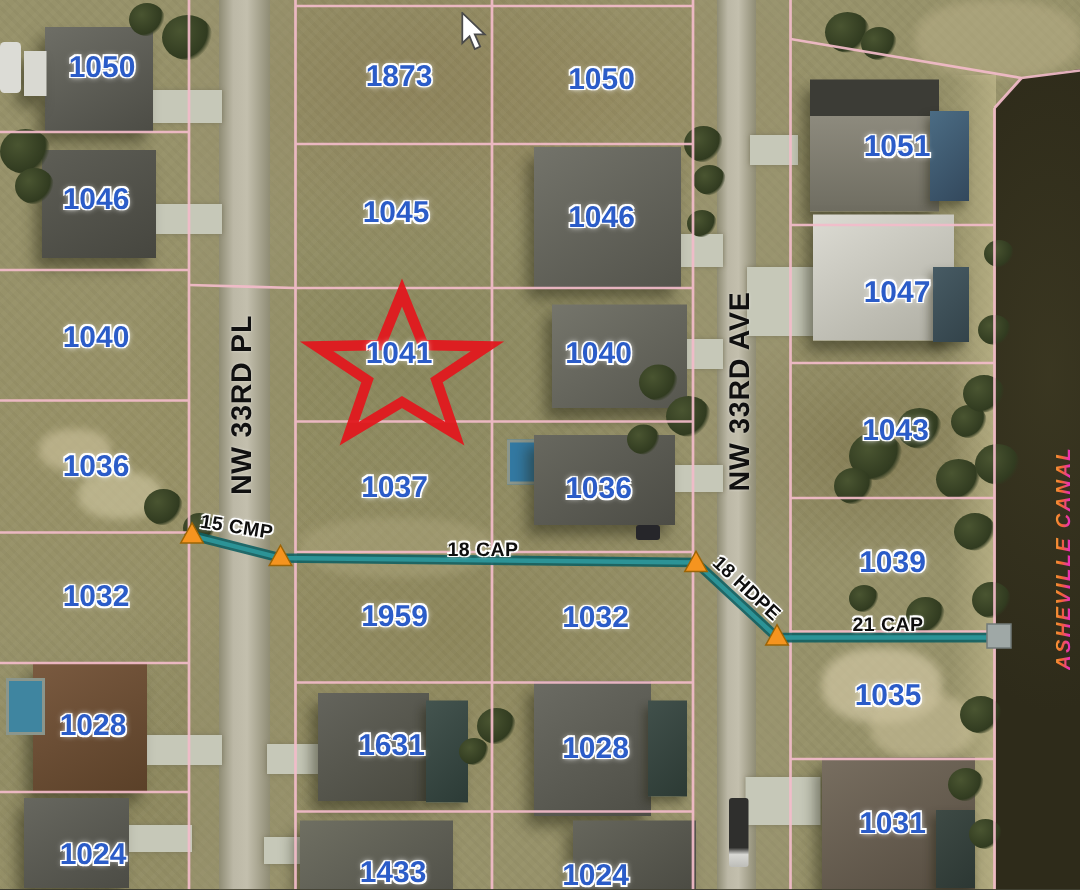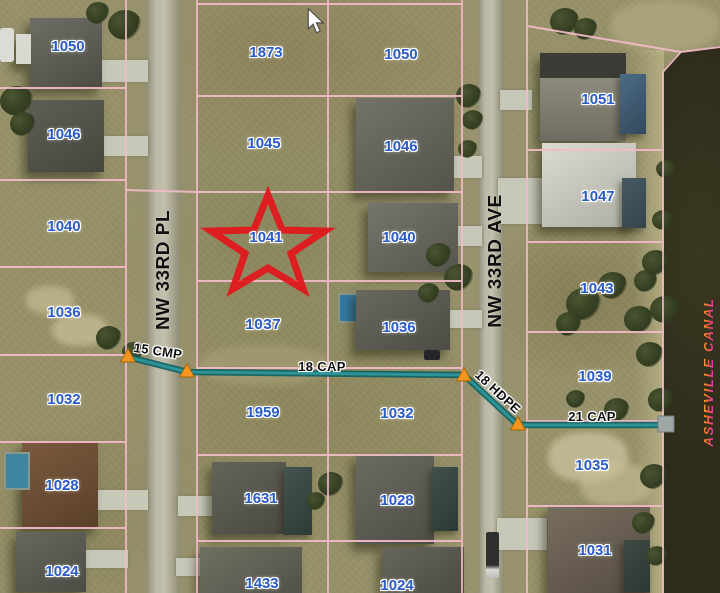--- a/index.html
+++ b/index.html
@@ -32,21 +32,21 @@
   .drive{position:absolute;background:#c6c8b8;box-shadow:0 0 3px rgba(120,118,90,.8);}
   .house{position:absolute;box-shadow:-5px 7px 9px rgba(33,33,16,.5);}
   .pool{position:absolute;border:2px solid #8b968c;}
   .encl{position:absolute;box-shadow:-3px 4px 6px rgba(33,33,16,.45);}
   .tree{position:absolute;border-radius:50%;
     background:radial-gradient(circle at 35% 35%, #4a5531, #313b20 62%, rgba(40,48,24,0) 73%);}
   .veh{position:absolute;}
   svg.overlay{position:absolute;left:0;top:0;z-index:6;}
   .labels{position:absolute;inset:0;z-index:7;pointer-events:none;}
   .map-label{position:absolute;transform:translate(-50%,-50%);font-weight:bold;white-space:nowrap;line-height:1;}
-  .lot-label{color:#2b5cc8;font-size:15px;
+  .lot-label{color:#2b5cc8;font-size:20px;
     text-shadow:-1px -1px 0 #fff,1px -1px 0 #fff,-1px 1px 0 #fff,1px 1px 0 #fff,0 0 4px #fff,0 0 2px #fff;}
   .pipe-label{color:#0e0e0e;font-size:13px;letter-spacing:.3px;
     text-shadow:-1px -1px 0 #fff,1px -1px 0 #fff,-1px 1px 0 #fff,1px 1px 0 #fff,0 0 3px #fff;}
   .street-label{color:#101010;font-size:19px;letter-spacing:.5px;
     text-shadow:0 0 2px rgba(255,255,255,.5);}
   .canal-label{font-size:13.5px;font-style:italic;letter-spacing:1.5px;
     background:linear-gradient(180deg,#ffb03a,#f0652e 38%,#ea2cc0 78%,#d426c6);
     -webkit-background-clip:text;background-clip:text;color:transparent;}
   .watermark{position:absolute;left:2px;top:562px;z-index:8;font-weight:bold;font-size:27px;
     letter-spacing:2px;color:rgba(255,255,255,.62);text-shadow:0 0 2px rgba(90,90,90,.35);}
@@ -175,21 +175,21 @@
       <div class="map-label lot-label" style="left: 68px; top: 45px; transform: translate(-50%, -50%);">1050</div>
       <div class="map-label lot-label" style="left: 64px; top: 133px; transform: translate(-50%, -50%);">1046</div>
       <div class="map-label lot-label" style="left: 64px; top: 225px; transform: translate(-50%, -50%);">1040</div>
       <div class="map-label lot-label" style="left: 64px; top: 311px; transform: translate(-50%, -50%);">1036</div>
       <div class="map-label lot-label" style="left: 64px; top: 398px; transform: translate(-50%, -50%);">1032</div>
       <div class="map-label lot-label" style="left: 62px; top: 484px; transform: translate(-50%, -50%);">1028</div>
       <div class="map-label lot-label" style="left: 62px; top: 570px; transform: translate(-50%, -50%);">1024</div>
       <div class="map-label lot-label" style="left: 266px; top: 51px; transform: translate(-50%, -50%);">1873</div>
       <div class="map-label lot-label" style="left: 264px; top: 142px; transform: translate(-50%, -50%);">1045</div>
       <div class="map-label lot-label" style="left: 266px; top: 236px; transform: translate(-50%, -50%);">1041</div>
-      <div class="map-label lot-label" style="left: 263px; top: 325px; transform: translate(-50%, -50%); font-family: Liberation Mono, monospace;">1037</div>
+      <div class="map-label lot-label" style="left: 263px; top: 325px; transform: translate(-50%, -50%);">1037</div>
       <div class="map-label lot-label" style="left: 263px; top: 411px; transform: translate(-50%, -50%);">1959</div>
       <div class="map-label lot-label" style="left: 261px; top: 497px; transform: translate(-50%, -50%);">1631</div>
       <div class="map-label lot-label" style="left: 262px; top: 582px; transform: translate(-50%, -50%);">1433</div>
       <div class="map-label lot-label" style="left: 401px; top: 53px; transform: translate(-50%, -50%);">1050</div>
       <div class="map-label lot-label" style="left: 401px; top: 145px; transform: translate(-50%, -50%);">1046</div>
       <div class="map-label lot-label" style="left: 399px; top: 236px; transform: translate(-50%, -50%);">1040</div>
       <div class="map-label lot-label" style="left: 399px; top: 326px; transform: translate(-50%, -50%);">1036</div>
       <div class="map-label lot-label" style="left: 397px; top: 412px; transform: translate(-50%, -50%);">1032</div>
       <div class="map-label lot-label" style="left: 397px; top: 499px; transform: translate(-50%, -50%);">1028</div>
       <div class="map-label lot-label" style="left: 397px; top: 584px; transform: translate(-50%, -50%);">1024</div>

